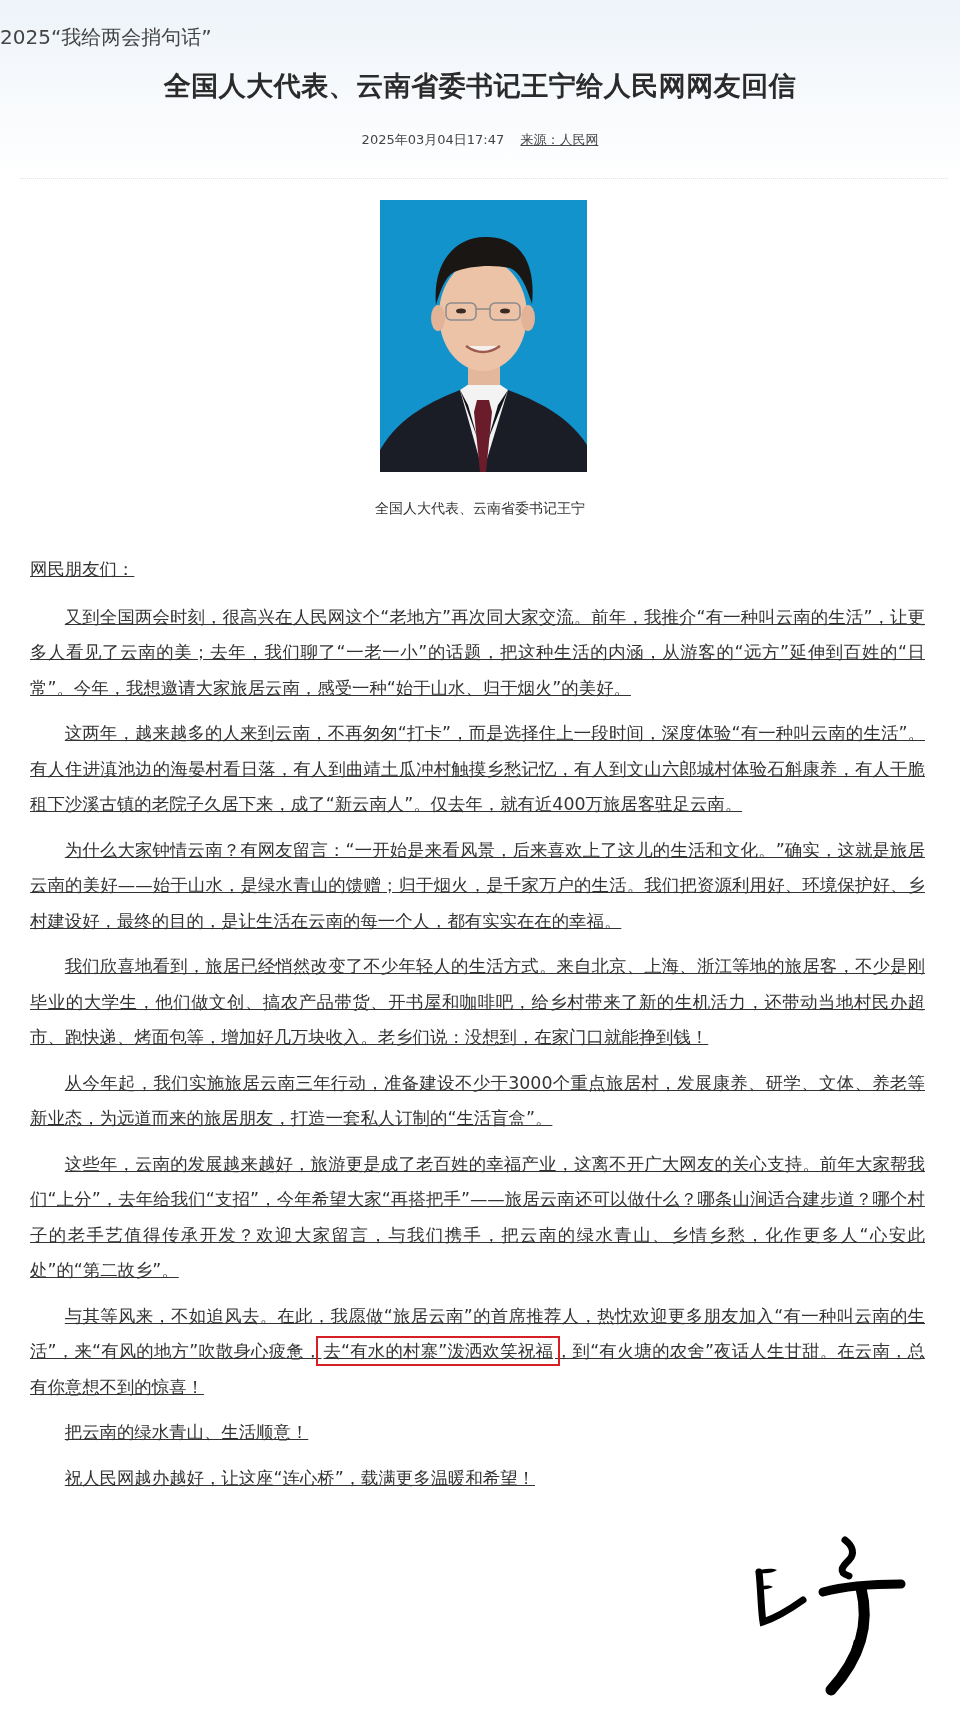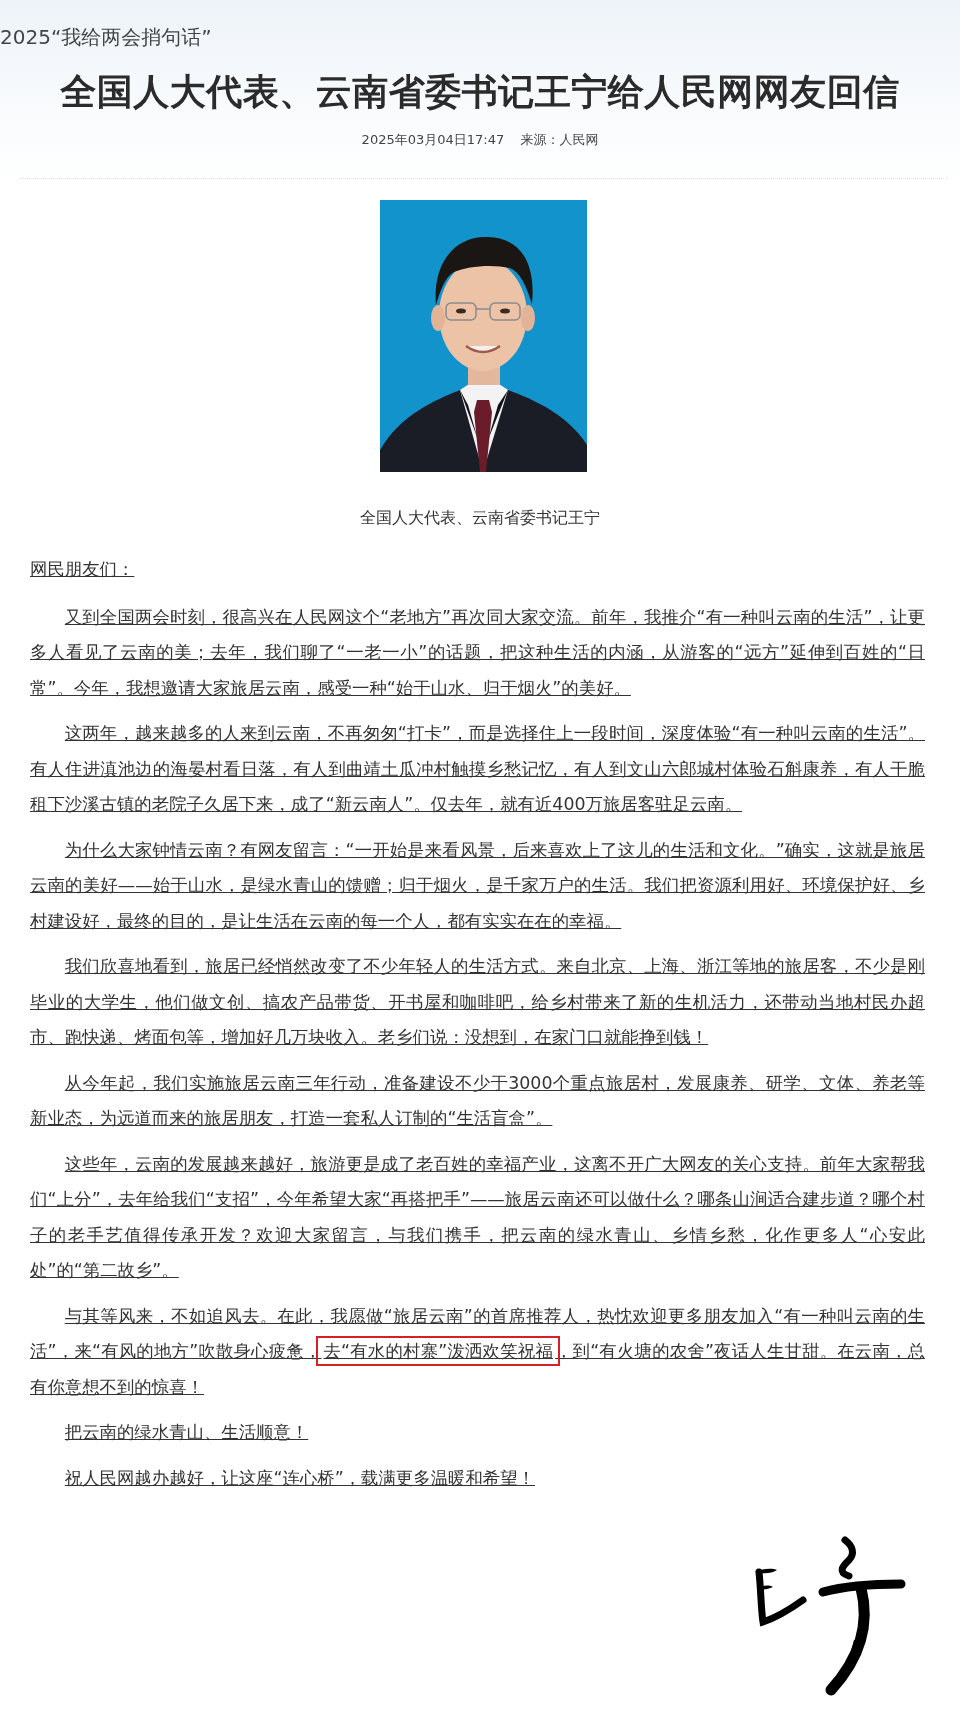--- a/index.html
+++ b/index.html
@@ -15,41 +15,41 @@
   .header {
     position: absolute; left: 0; top: 0; width: 960px; height: 180px;
     background: linear-gradient(180deg, #edf3f9 0%, #f6f9fc 45%, #ffffff 100%);
   }
   .column-tag {
     position: absolute; top: 24px; left: 0; width: 960px;
     font-size: 20px; color: #444; letter-spacing: 0px;
   }
   .title {
     position: absolute; top: 68px; left: 0; width: 960px;
-    text-align: center; font-size: 36px; font-weight: bold; color: #2b2b2b;
+    text-align: center; font-size: 27px; font-weight: bold; color: #2b2b2b;
     letter-spacing: 0.5px;
   }
   .meta {
     position: absolute; top: 131px; left: 0; width: 960px;
     text-align: center; font-size: 13px; color: #444;
   }
-  .meta span + span { margin-left: 12px; }
+  .meta span + span { margin-left: 12px; text-decoration: underline; }
   .divider {
     position: absolute; left: 20px; top: 178px; width: 928px; height: 0;
     border-top: 1px dotted #e2e2e2;
   }
   .photo {
     position: absolute; left: 380px; top: 200px; width: 207px; height: 272px;
     background: #1393cc;
     overflow: hidden;
   }
   .photo svg { display: block; }
   .caption {
     position: absolute; top: 500px; left: 0; width: 960px;
-    text-align: center; font-size: 16px; color: #333; margin-top: 8px;
+    text-align: center; font-size: 14px; color: #333;
   }
   .body-text {
     position: absolute; left: 30px; top: 544px; width: 895px;
     font-size: 17.4px; line-height: 35.5px; color: #333;
   }
   .body-text p { margin: 8px 0 10px 0; text-indent: 2em; text-align: justify; text-decoration: underline; }
   .body-text p.greeting { text-indent: 0; margin-bottom: 12px; }
   .highlight-box {
     outline: 2px solid #d71f26;
     outline-offset: 3px;

